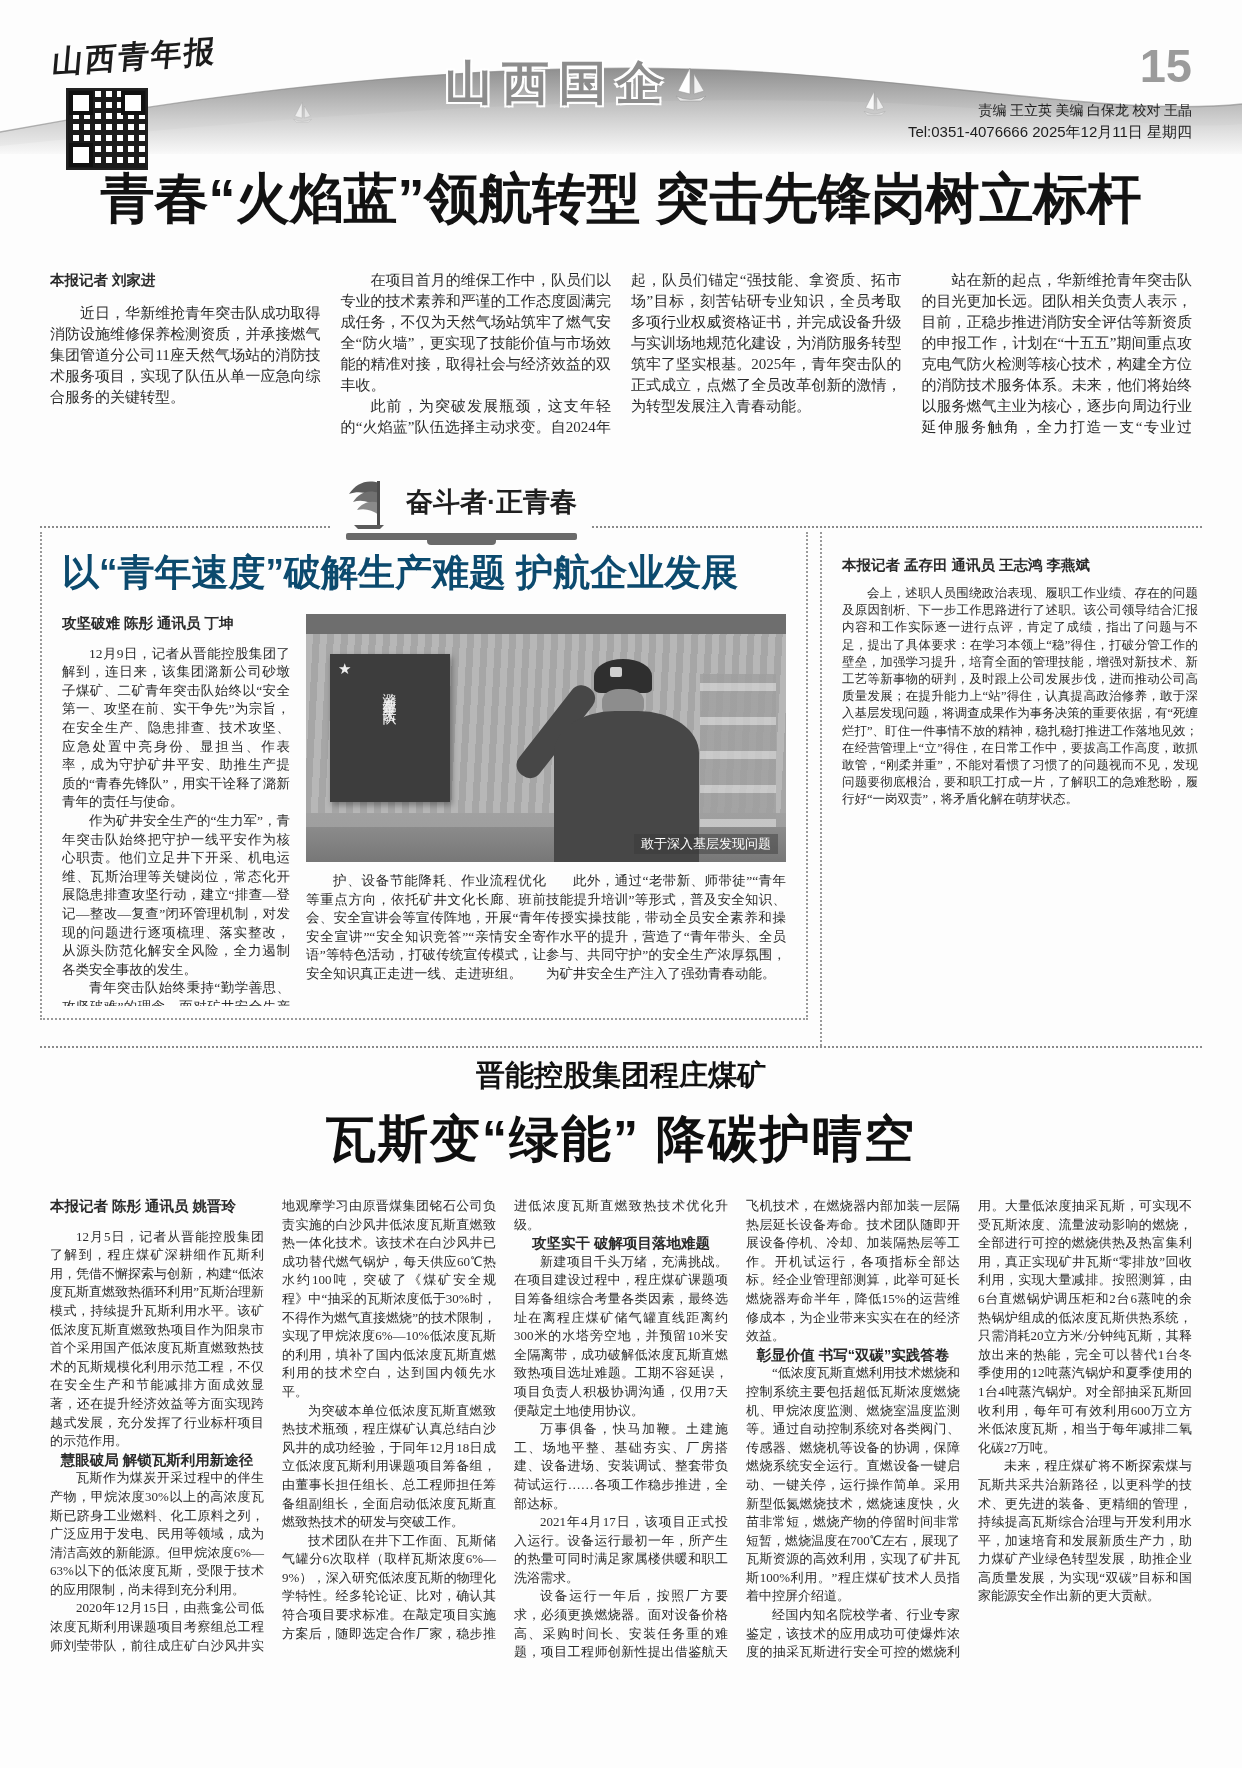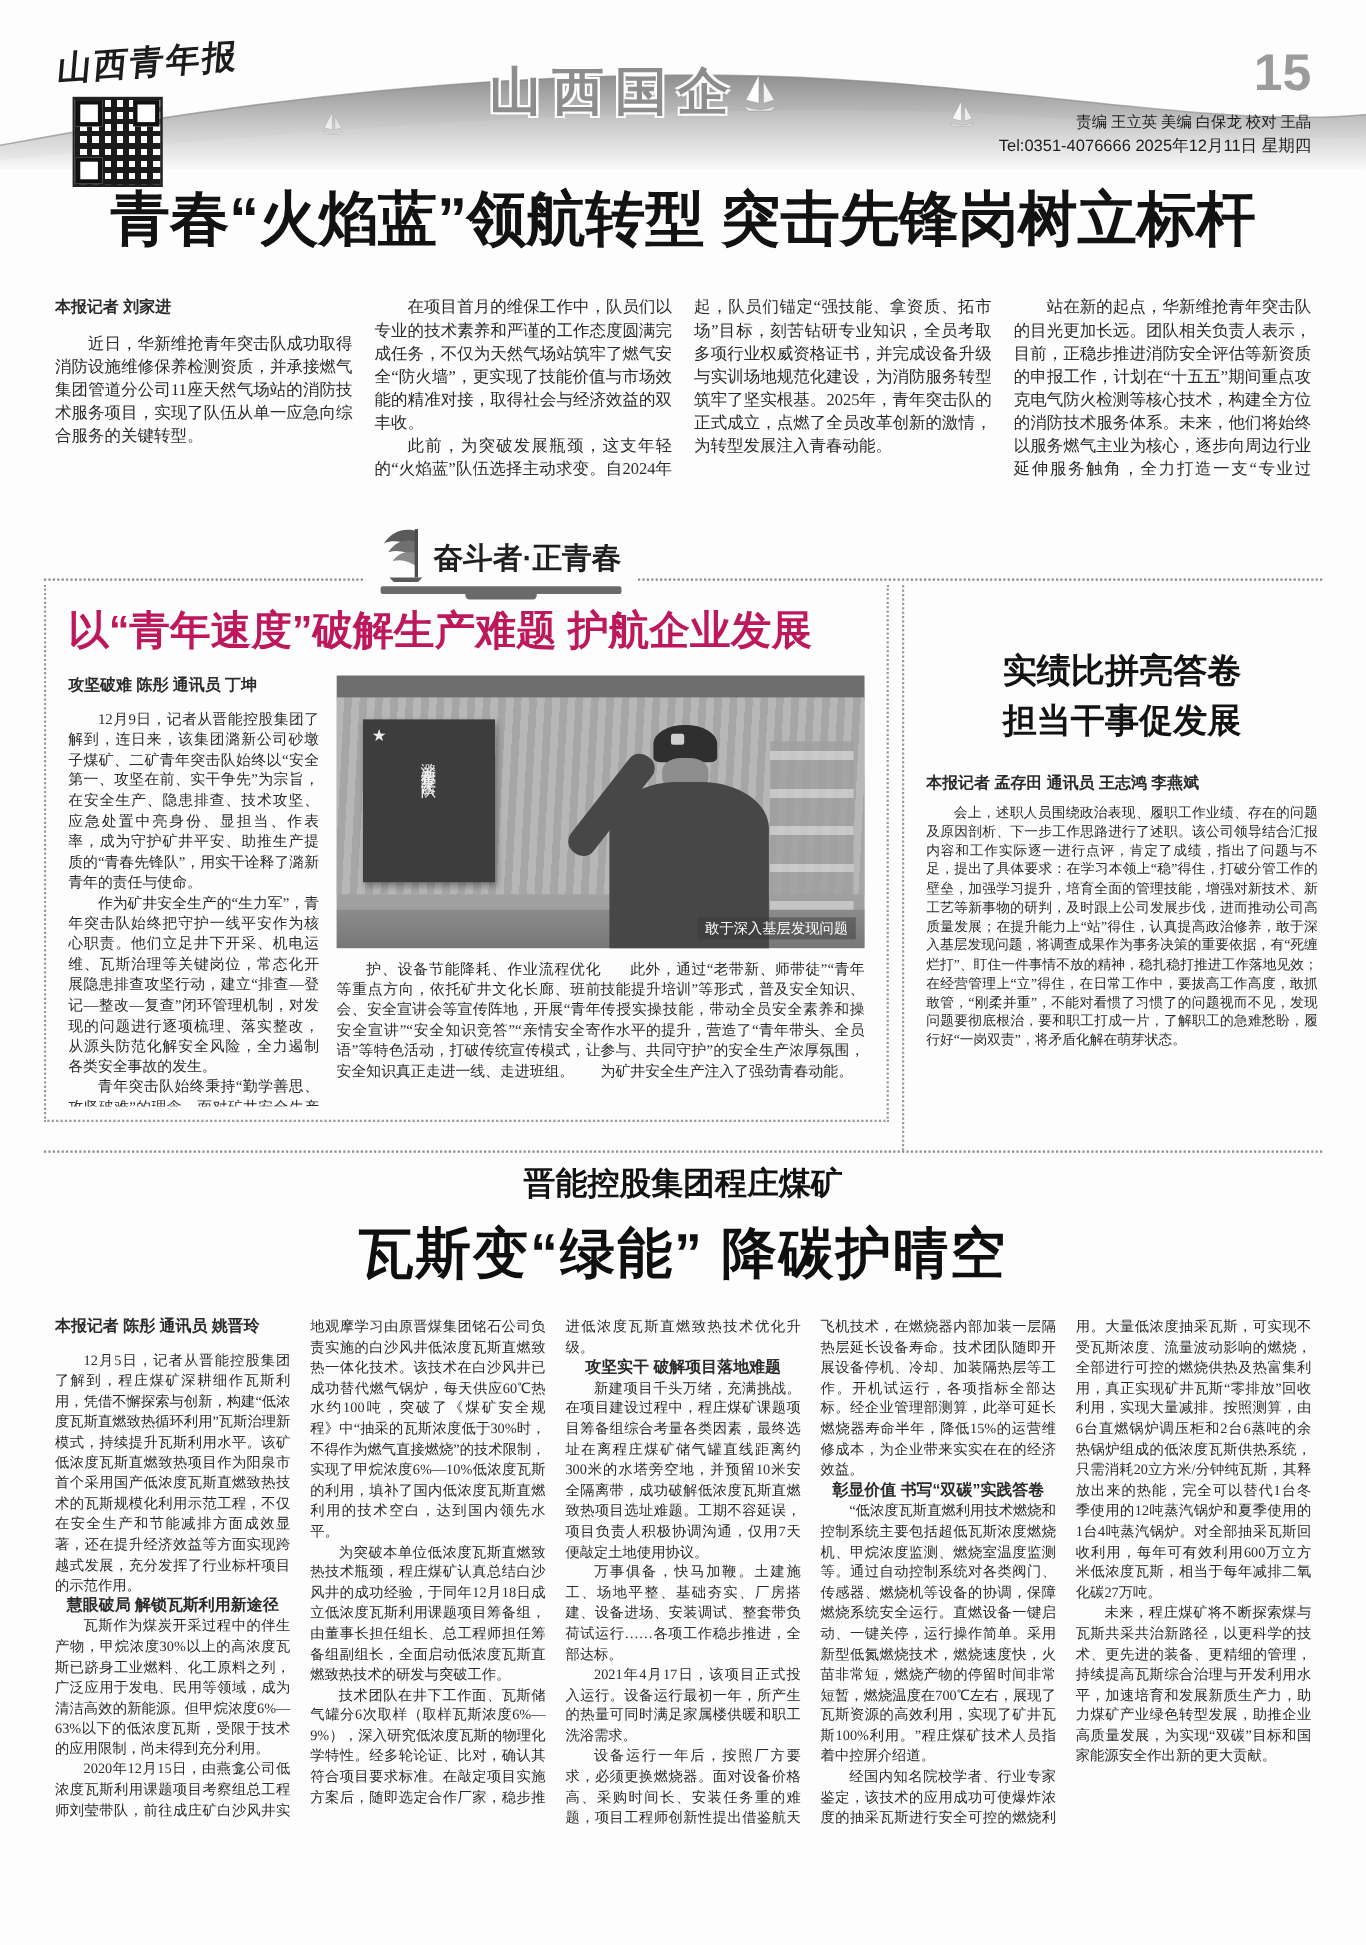--- a/index.html
+++ b/index.html
@@ -32,34 +32,34 @@
   .a1-body{margin-top:34px;height:172px;column-count:4;column-gap:20px;
        font-size:15px;line-height:21px;text-align:justify;overflow:hidden;}
   .byline{font-weight:bold;font-size:14.5px;font-family:"Liberation Sans",sans-serif;
        margin:0 0 12px 0;text-indent:0;}
   .para{margin:0;text-indent:2em;}
 
   
   .badge-row{position:absolute;top:468px;left:40px;width:1162px;height:64px;}
   .badge-row .dots{position:absolute;bottom:4px;left:0;right:0;border-bottom:2px dotted #8a8a8a;}
   .badge{position:absolute;left:292px;bottom:-8px;background:#fdfdfd;padding:0 14px;}
-  .badge-inner{display:flex;align-items:flex-end;gap:8px;}
+  .badge-inner{display:flex;align-items:center;gap:20px;}
   .badge-label{font-size:27px;font-weight:900;color:#1f1f1f;font-family:"Liberation Sans",sans-serif;
        padding-bottom:6px;}
   .badge-bar{height:7px;background:#6a6a6a;border-radius:2px;margin-top:2px;position:relative;}
   .badge-bar::after{content:"";position:absolute;left:35%;right:35%;top:7px;height:5px;background:#6a6a6a;
        border-radius:0 0 4px 4px;}
 
   
   .mid{position:absolute;top:532px;left:40px;width:1162px;height:516px;display:flex;
        border-bottom:2px dotted #8a8a8a;box-sizing:border-box;}
   .a2-box{width:768px;flex:none;border-left:2px dotted #999;border-right:2px dotted #999;
        border-bottom:2px dotted #999;box-sizing:border-box;height:488px;
        padding:12px 20px 8px;overflow:hidden;}
-  .a2-headline{font-size:37px;font-weight:900;font-family:"Liberation Sans",sans-serif;color:#be185d;
+  .a2-headline{font-size:37px;font-weight:900;font-family:"Liberation Sans",sans-serif;color:#0c4a6e;
        white-space:nowrap;margin:4px 0 16px 0;}
   .a2-content{display:flex;gap:16px;}
   .a2-col1{width:228px;flex:none;font-size:13.5px;line-height:18.6px;text-align:justify;
        height:392px;overflow:hidden;}
   .a2-right{flex:1;min-width:0;}
   .photo{height:248px;position:relative;overflow:hidden;margin-bottom:10px;
        background:linear-gradient(180deg,#bdbdbd,#9a9a9a);}
   .photo .beam{position:absolute;top:0;left:0;right:0;height:22px;background:#6e6e6e;}
   .photo .curtain{position:absolute;top:20px;left:0;right:0;height:72%;
        background:repeating-linear-gradient(93deg,#b7b7b7 0 7px,#a6a6a6 7px 14px);}
@@ -223,24 +223,20 @@
             </div>
           <div>
               <p class="para">此外，通过“老带新、师带徒”“青年技能提升培训”等形式，普及安全知识、传授实操技能，带动全员安全素养和操作水平的提升，营造了“青年带头、全员参与、共同守护”的安全生产浓厚氛围，为矿井安全生产注入了强劲青春动能。</p>
             </div>
         </div>
       </div>
     </div>
   </div>
 
   <div class="sidebar">
-    <div class="sb-title">
-      <div>实绩比拼亮答卷</div>
-      <div>担当干事促发展</div>
-    </div>
     <p class="sb-byline">本报记者 孟存田 通讯员 王志鸿 李燕斌</p>
     <div class="sb-body">
         <p class="para">会上，述职人员围绕政治表现、履职工作业绩、存在的问题及原因剖析、下一步工作思路进行了述职。该公司领导结合汇报内容和工作实际逐一进行点评，肯定了成绩，指出了问题与不足，提出了具体要求：在学习本领上“稳”得住，打破分管工作的壁垒，加强学习提升，培育全面的管理技能，增强对新技术、新工艺等新事物的研判，及时跟上公司发展步伐，进而推动公司高质量发展；在提升能力上“站”得住，认真提高政治修养，敢于深入基层发现问题，将调查成果作为事务决策的重要依据，有“死缠烂打”、盯住一件事情不放的精神，稳扎稳打推进工作落地见效；在经营管理上“立”得住，在日常工作中，要拔高工作高度，敢抓敢管，“刚柔并重”，不能对看惯了习惯了的问题视而不见，发现问题要彻底根治，要和职工打成一片，了解职工的急难愁盼，履行好“一岗双责”，将矛盾化解在萌芽状态。</p>
       </div>
   </div>
 </div>
 
 <div class="a3">
   <p class="a3-kicker">晋能控股集团程庄煤矿</p>
   <h1 class="a3-headline">瓦斯变“绿能”  降碳护晴空</h1>

